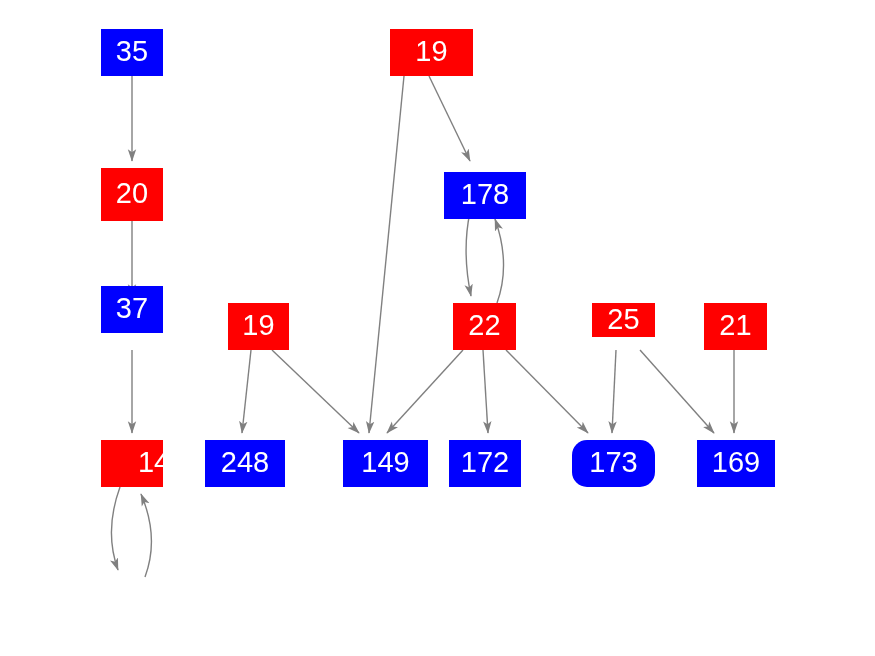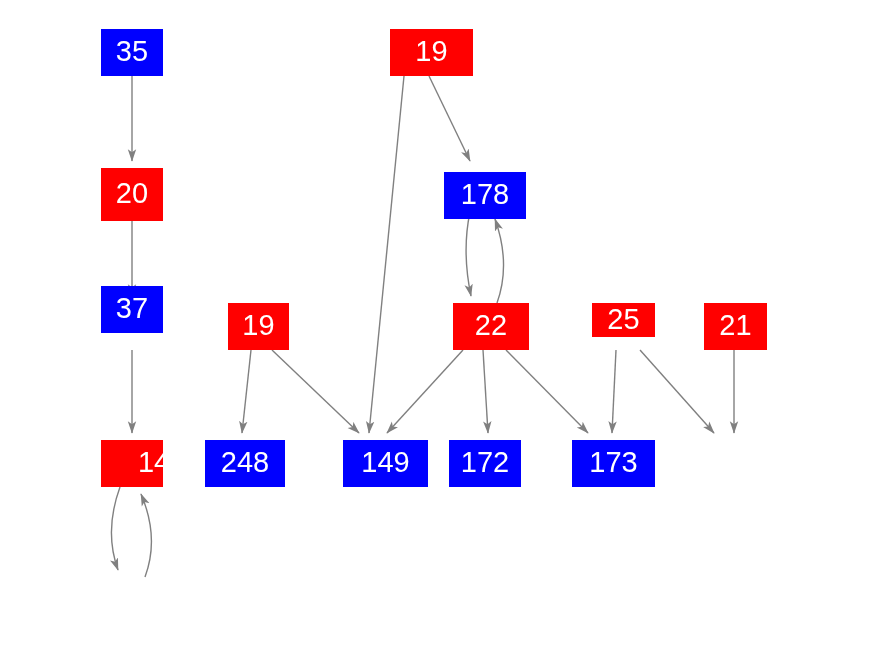--- a/index.html
+++ b/index.html
@@ -114,21 +114,21 @@
   </div>
 
   <div class="graph-node blue" style="left:101px; top:286px; width:62px; height:47px;">
     <span class="node-label">37</span>
   </div>
 
   <div class="graph-node red" style="left:228px; top:303px; width:61px; height:47px;">
     <span class="node-label">19</span>
   </div>
 
-  <div class="graph-node red" style="left:453px; top:303px; width:76px; height:47px;">
+  <div class="graph-node red" style="left:453px; top:303px; width:63px; height:47px;">
     <span class="node-label">22</span>
   </div>
 
   <div class="graph-node red" style="left:592px; top:303px; width:63px; height:34px;">
     <span class="node-label">25</span>
   </div>
 
   <div class="graph-node red" style="left:704px; top:303px; width:63px; height:47px;">
     <span class="node-label">21</span>
   </div>
@@ -142,19 +142,22 @@
   </div>
 
   <div class="graph-node blue" style="left:343px; top:440px; width:85px; height:47px;">
     <span class="node-label">149</span>
   </div>
 
   <div class="graph-node blue" style="left:449px; top:440px; width:72px; height:47px;">
     <span class="node-label">172</span>
   </div>
 
-  <div class="graph-node blue" style="left:572px; top:440px; width:83px; height:47px;">
+  <div class="graph-node blue" style="left:572px; top:440px; width:83px; height:47px;border-radius:15px;">
     <span class="node-label">173</span>
   </div>
 
+  <div class="graph-node blue" style="left:697px; top:440px; width:78px; height:47px;">
+    <span class="node-label">169</span>
+  </div>
 
 
 </div>
 
 </body></html>

